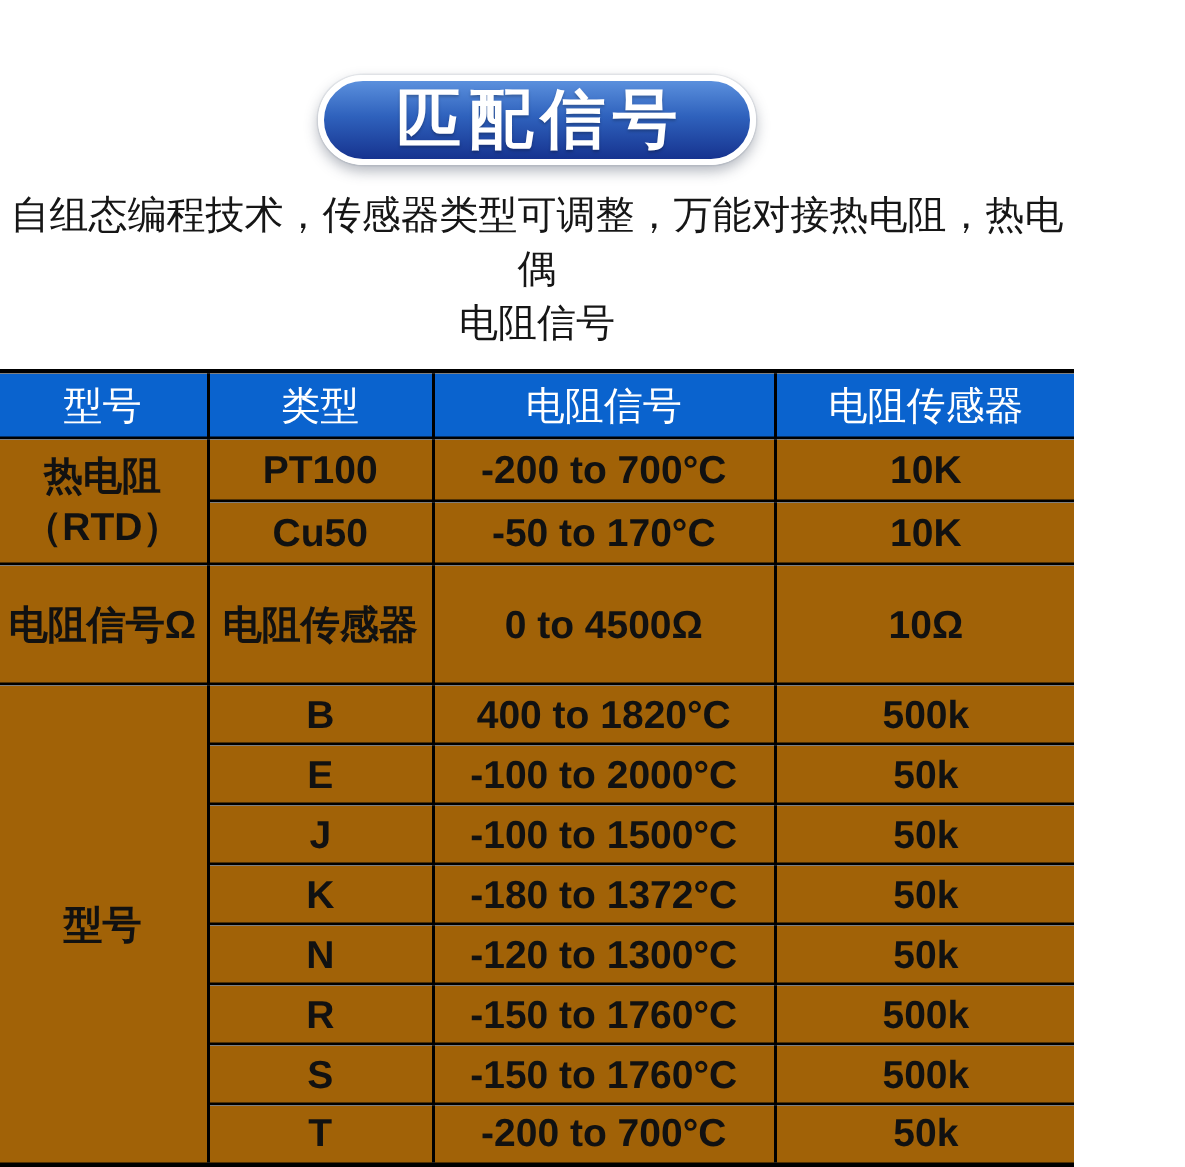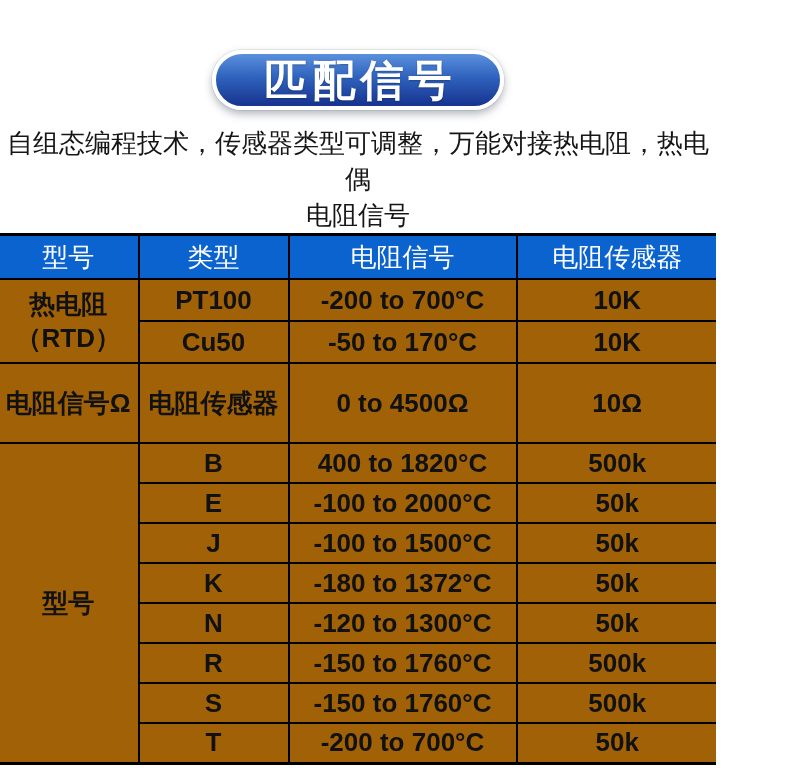--- a/index.html
+++ b/index.html
@@ -45,20 +45,21 @@
   .desc {
     margin-top: 15px;
     text-align: center;
     font-size: 26px;
     line-height: 36px;
     font-weight: 500;
     color: #161616;
   }
   
   .table-wrap {
+    margin-top: 13px;
     display: flex;
     justify-content: center;
   }
   table.spec {
     border-collapse: collapse;
     table-layout: fixed;
     width: 721px;
     border: 3px solid #000000;
   }
   table.spec th,

